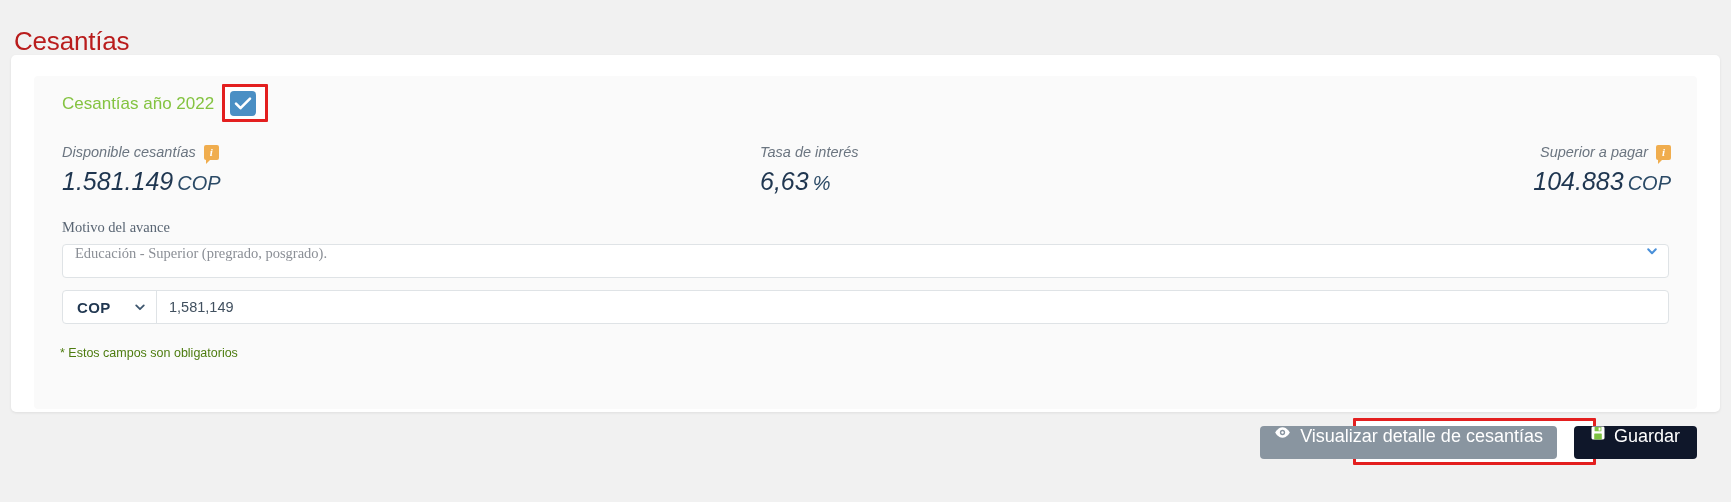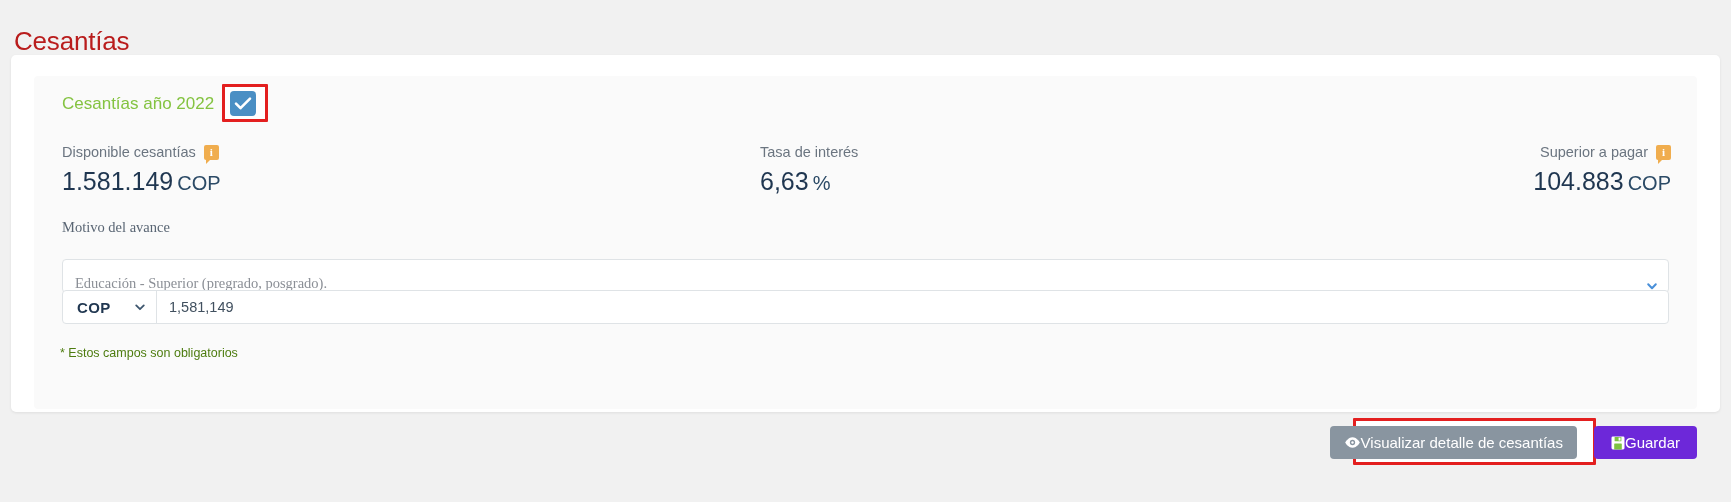--- a/index.html
+++ b/index.html
@@ -71,21 +71,21 @@
   }
   .checkbox svg { display: block; }
   
   .stats {
     position: absolute;
     left: 0;
     top: 68px;
     width: 100%;
     height: 66px;
   }
-  .stat { position: absolute; }
+  .stat { position: absolute; font-style: italic; }
   .stat-left { left: 28px; top: 0; }
   .stat-mid  { left: 726px; top: 0; }
   .stat-right{ right: 26px; top: 0; text-align: right; }
   .stat-head {
     font-size: 14.5px;
     color: #6b7580;
     display: flex;
     align-items: center;
     gap: 8px;
     white-space: nowrap;
@@ -125,27 +125,27 @@
     color: #2b4a66;
     margin-left: 4px;
   }
   
   .field-label {
     font-size: 14.5px;
     color: #596573;
   }
   .motivo-wrap { position: absolute; left: 28px; top: 143px; width: 1607px; font-family: Liberation Serif, serif; }
   .select-box {
-    margin-top: 23px;
+    margin-top: 8px;
     height: 34px;
     background: #ffffff;
     border: 1px solid #dfe3e6;
     border-radius: 4px;
     display: flex;
-    align-items: flex-end;
+    align-items: flex-start;
     padding: 0 10px 0 12px;
     position: relative;
   }
   .select-text {
     font-size: 14.5px;
     color: #8b8f96;
     flex: 1;
   }
   .chev {
     width: 12px; height: 12px;
@@ -205,31 +205,31 @@
     height: 47px;
     border: 3px solid #e31f1f;
     background: #ffffff;
     border-radius: 1px;
   }
   .btn {
     position: relative;
     height: 33px;
     border-radius: 4px;
     display: flex;
-    align-items: center;
+    gap: 9px;
     padding: 0 14px;
-    font-size: 15px;
+    font-size: 18px;
     color: #ffffff;
     white-space: nowrap;
     cursor: pointer;
     border: none;
     font-family: "Liberation Sans", sans-serif;
   }
   .btn-secondary { background: #8995a0; }
-  .btn-primary { background: #6d28d9; padding: 11px 17px; }
+  .btn-primary { background: #0f172a; padding: 0 17px; }
   .btn svg { display: block; flex: 0 0 auto; }
 </style>
 </head>
 <body>
 
 <h1 class="page-title">Cesantías</h1>
 
 <div class="outer-card">
   <div class="inner-panel">
 

